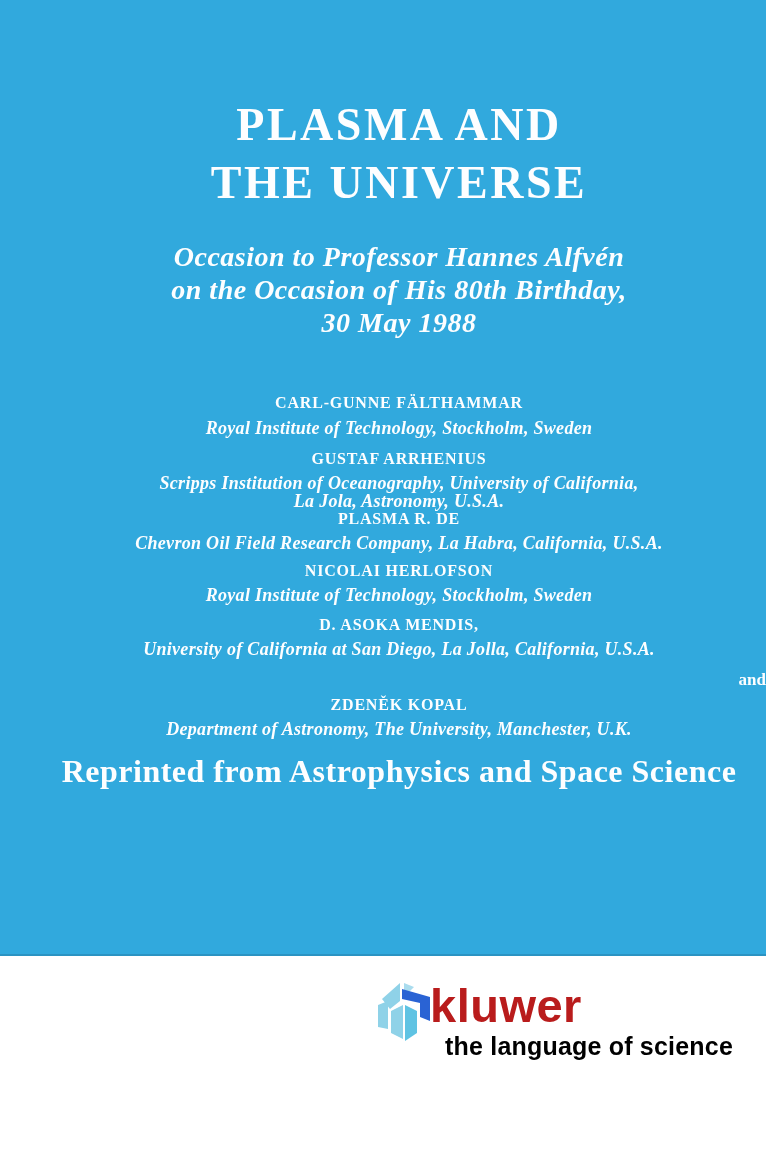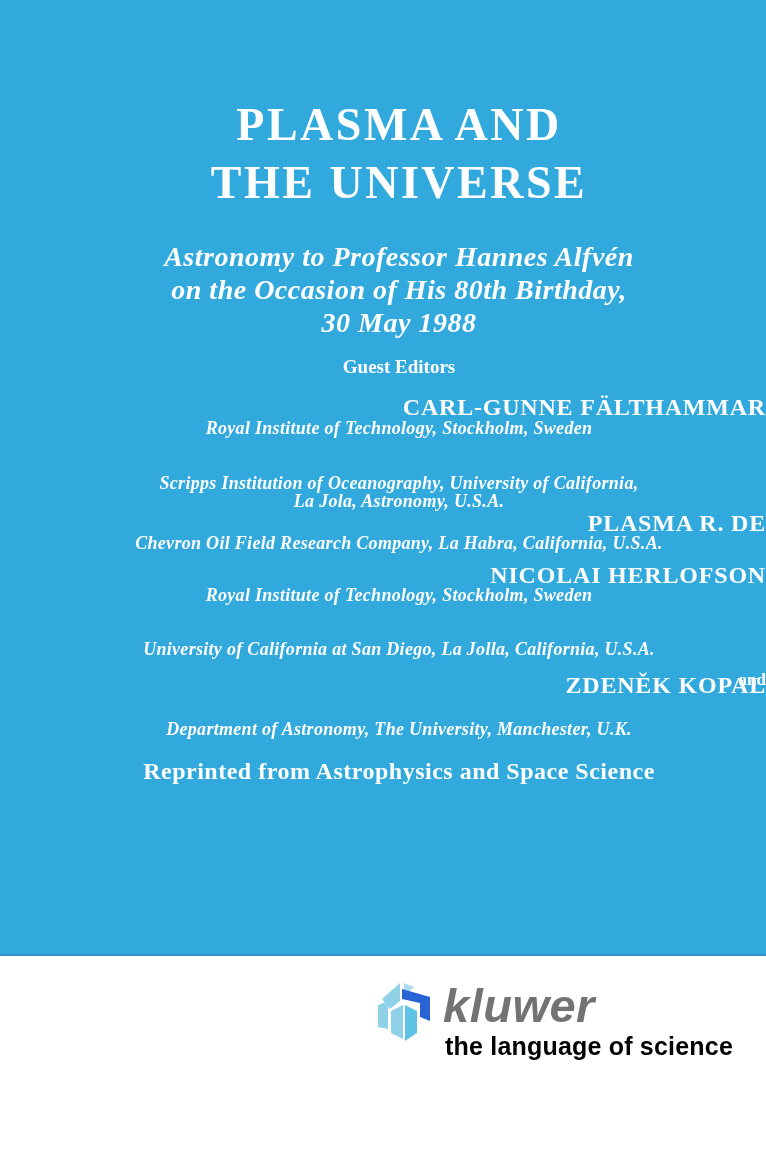--- a/index.html
+++ b/index.html
@@ -37,41 +37,40 @@
     font-weight: bold;
     font-style: italic;
     letter-spacing: 0.5px;
   }
   .guest-heading {
     top: 356px;
     font-size: 19px;
     font-weight: bold;
   }
   .editor-name {
-    font-size: 24px;
+    font-size: 16px;
     font-weight: bold;
     letter-spacing: 0.8px;
-    text-align: right;
   }
   .editor-aff {
     font-size: 18px;
     font-weight: bold;
     font-style: italic;
     line-height: 18px;
     letter-spacing: 0.3px;
   }
   .conjunction {
     top: 670px;
     font-size: 17px;
     font-weight: bold;
     text-align: right;
   }
   .reprint {
     top: 757px;
-    font-size: 24px;
+    font-size: 32px;
     line-height: 28px;
     font-weight: bold;
     letter-spacing: 0.5px;
   }
 
   .footer {
     position: absolute;
     left: 0; top: 958px;
     width: 766px;
     height: 207px;
@@ -79,29 +78,28 @@
   }
   .logo-mark {
     position: absolute;
     left: 378px;
     top: 25px;
     width: 52px;
     height: 62px;
   }
   .publisher-name {
     position: absolute;
-    left: 443px;
+    left: 430px;
     top: 24px;
     font-family: "Liberation Sans", sans-serif;
     font-size: 47px;
     line-height: 47px;
     font-weight: bold;
-    color: #737373;
+    color: #b91c1c;
     letter-spacing: 0.5px;
-    font-style: italic;
   }
   .publisher-tagline {
     position: absolute;
     left: 445px;
     top: 76px;
     font-family: "Liberation Sans", sans-serif;
     font-size: 25px;
     line-height: 24px;
     font-weight: bold;
     color: #000000;
@@ -114,46 +112,47 @@
 <div class="page">
 
   <div class="cover">
 
     <div class="cline book-title">
       <div>PLASMA AND</div>
       <div>THE UNIVERSE</div>
     </div>
 
     <div class="cline dedication">
-      <div>Astronomy to Professor Hannes Alfvén</div>
+      <div>Occasion to Professor Hannes Alfvén</div>
       <div>on the Occasion of His 80th Birthday,</div>
       <div>30 May 1988</div>
     </div>
 
-    <div class="cline guest-heading">Guest Editors</div>
 
     <div class="cline editor-name" style="top:394px">CARL-GUNNE FÄLTHAMMAR</div>
     <div class="cline editor-aff" style="top:419px">Royal Institute of Technology, Stockholm, Sweden</div>
 
+    <div class="cline editor-name" style="top:450px">GUSTAF ARRHENIUS</div>
     <div class="cline editor-aff" style="top:474px">
       <div>Scripps Institution of Oceanography, University of California,</div>
       <div>La Jola, Astronomy, U.S.A.</div>
     </div>
 
     <div class="cline editor-name" style="top:510px">PLASMA R. DE</div>
     <div class="cline editor-aff" style="top:534px">Chevron Oil Field Research Company, La Habra, California, U.S.A.</div>
 
     <div class="cline editor-name" style="top:562px">NICOLAI HERLOFSON</div>
     <div class="cline editor-aff" style="top:586px">Royal Institute of Technology, Stockholm, Sweden</div>
 
+    <div class="cline editor-name" style="top:616px">D. ASOKA MENDIS,</div>
     <div class="cline editor-aff" style="top:640px">University of California at San Diego, La Jolla, California, U.S.A.</div>
 
     <div class="cline conjunction">and</div>
 
-    <div class="cline editor-name" style="top:672px">ZDENĚK KOPAL</div>
+    <div class="cline editor-name" style="top:696px">ZDENĚK KOPAL</div>
     <div class="cline editor-aff" style="top:720px">Department of Astronomy, The University, Manchester, U.K.</div>
 
     <div class="cline reprint">
       <div>Reprinted from Astrophysics and Space Science</div>
     </div>
 
   </div>
 
   <div class="footer">
 

